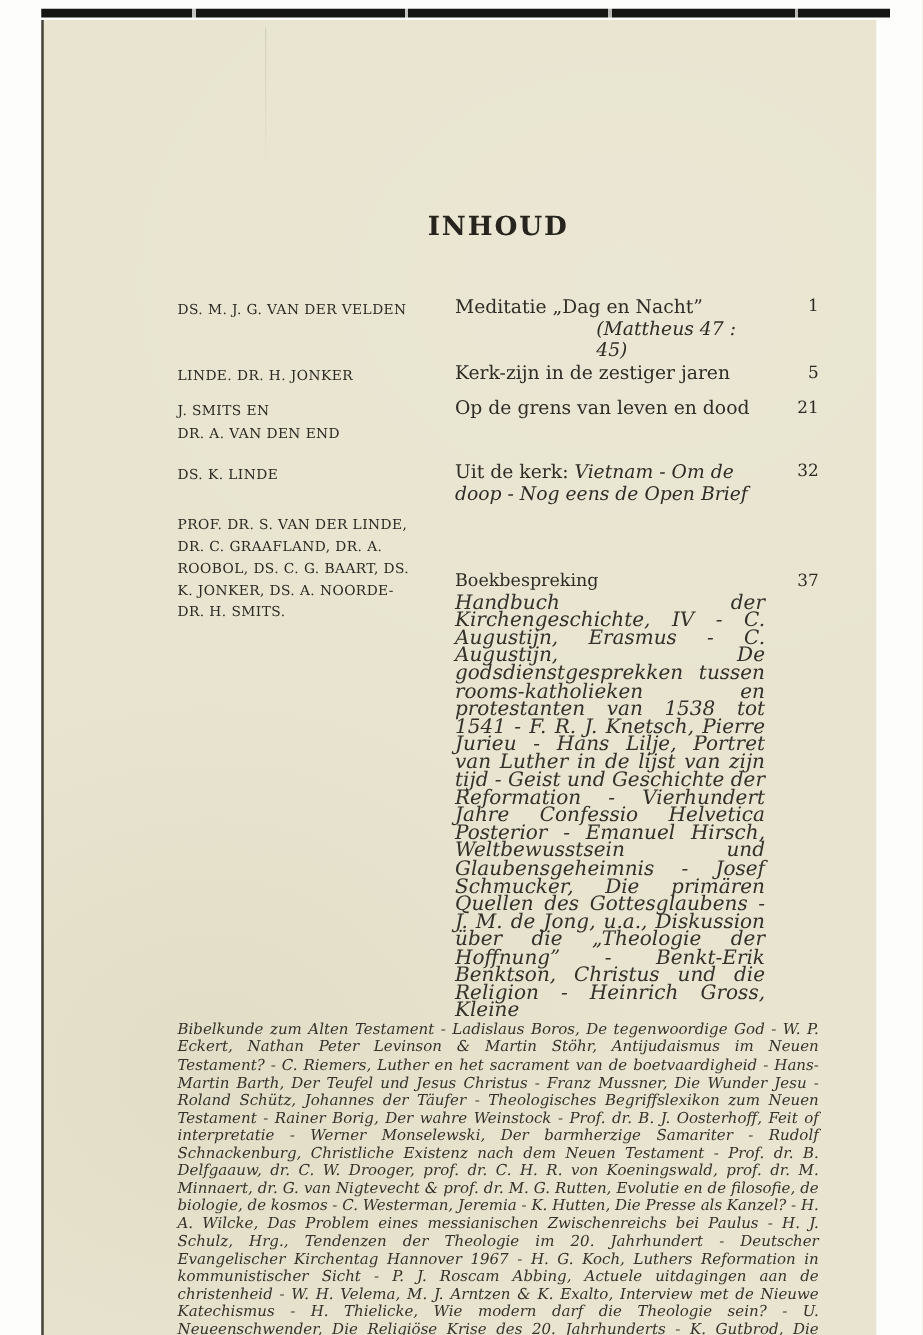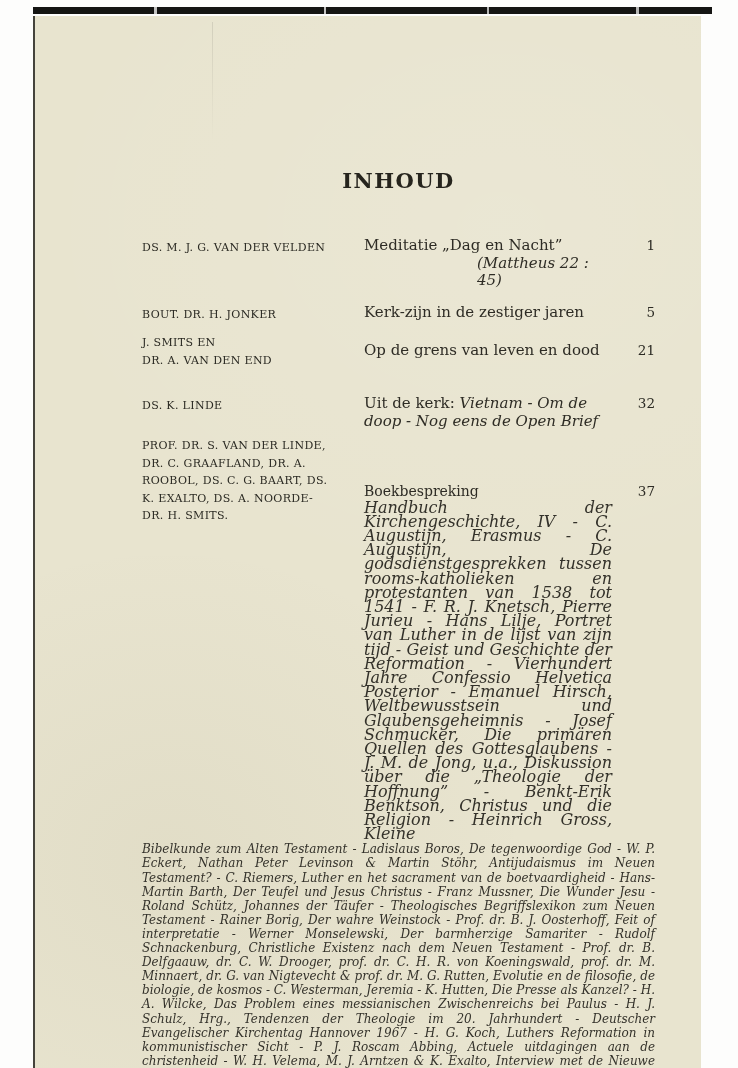--- a/index.html
+++ b/index.html
@@ -50,23 +50,23 @@
   .col-title{
     width:248px;flex:0 0 248px;
     font-size:15px;line-height:17.5px;color:#2e2c25;
   }
   .col-page{
     flex:1 1 auto;text-align:right;
     font-size:13.5px;line-height:17.5px;color:#2b2a23;
   }
   .subtitle{font-style:italic;padding-left:113px;}
   .ital{font-style:italic;}
-  .mb14{margin-bottom:14px;}
+  .mb14{}
   .mb9{margin-bottom:9px;}
-  .mb10{margin-bottom:26px;align-items:center;}
+  .mb10{margin-bottom:14px;}
   .mb5{margin-bottom:5px;}
   .col-main{width:291px;flex:0 0 291px;}
   .bb-head{display:flex;margin-top:48px;}
   .bb-title{flex:1 1 auto;font-size:14px;line-height:17.5px;}
   .bb-page{font-size:13.5px;line-height:17.5px;text-align:left;}
   .review-col{
     width:248px;
     font-style:italic;font-size:16px;line-height:14.2px;
     text-align:justify;color:#33312a;
   }
@@ -88,28 +88,28 @@
     <h1 class="inhoud">INHOUD</h1>
 
     <div>
 
       <div class="toc-row mb14">
         <div class="col-authors">
           <div>DS. M. J. G. VAN DER VELDEN</div>
         </div>
         <div class="col-title">
           <div>Meditatie „Dag en Nacht”</div>
-          <div class="subtitle">(Mattheus 22 : 45)</div>
+          <div class="subtitle">(Mattheus 47 : 45)</div>
         </div>
         <div class="col-page">1</div>
       </div>
 
       <div class="toc-row mb9">
         <div class="col-authors">
-          <div>BOUT. DR. H. JONKER</div>
+          <div>LINDE. DR. H. JONKER</div>
         </div>
         <div class="col-title">Kerk-zijn in de zestiger jaren</div>
         <div class="col-page">5</div>
       </div>
 
       <div class="toc-row mb10">
         <div class="col-authors">
           <div>J. SMITS EN</div>
           <div>DR. A. VAN DEN END</div>
         </div>
@@ -123,21 +123,21 @@
         </div>
         <div class="col-title"><span>Uit de kerk: </span><span class="ital">Vietnam - Om de doop - Nog eens de Open Brief</span></div>
         <div class="col-page">32</div>
       </div>
 
       <div class="toc-row">
         <div class="col-authors">
           <div>PROF. DR. S. VAN DER LINDE,</div>
           <div>DR. C. GRAAFLAND, DR. A.</div>
           <div>ROOBOL, DS. C. G. BAART, DS.</div>
-          <div>K. EXALTO, DS. A. NOORDE-</div>
+          <div>K. JONKER, DS. A. NOORDE-</div>
           <div>DR. H. SMITS.</div>
         </div>
         <div class="col-main">
           <div class="bb-head">
             <div class="bb-title">Boekbespreking</div>
             <div class="bb-page">37</div>
           </div>
           <div class="review-col">Handbuch der Kirchengeschichte, IV - C. Augustijn, Erasmus - C. Augustijn, De godsdienstgesprekken tussen rooms-katholieken en protestanten van 1538 tot 1541 - F. R. J. Knetsch, Pierre Jurieu - Hans Lilje, Portret van Luther in de lijst van zijn tijd - Geist und Geschichte der Reformation - Vierhundert Jahre Confessio Helvetica Posterior - Emanuel Hirsch, Weltbewusstsein und Glaubensgeheimnis - Josef Schmucker, Die primären Quellen des Gottesglaubens - J. M. de Jong, u.a., Diskussion über die „Theologie der Hoffnung” - Benkt-Erik Benktson, Christus und die Religion - Heinrich Gross, Kleine</div>
         </div>
       </div>

